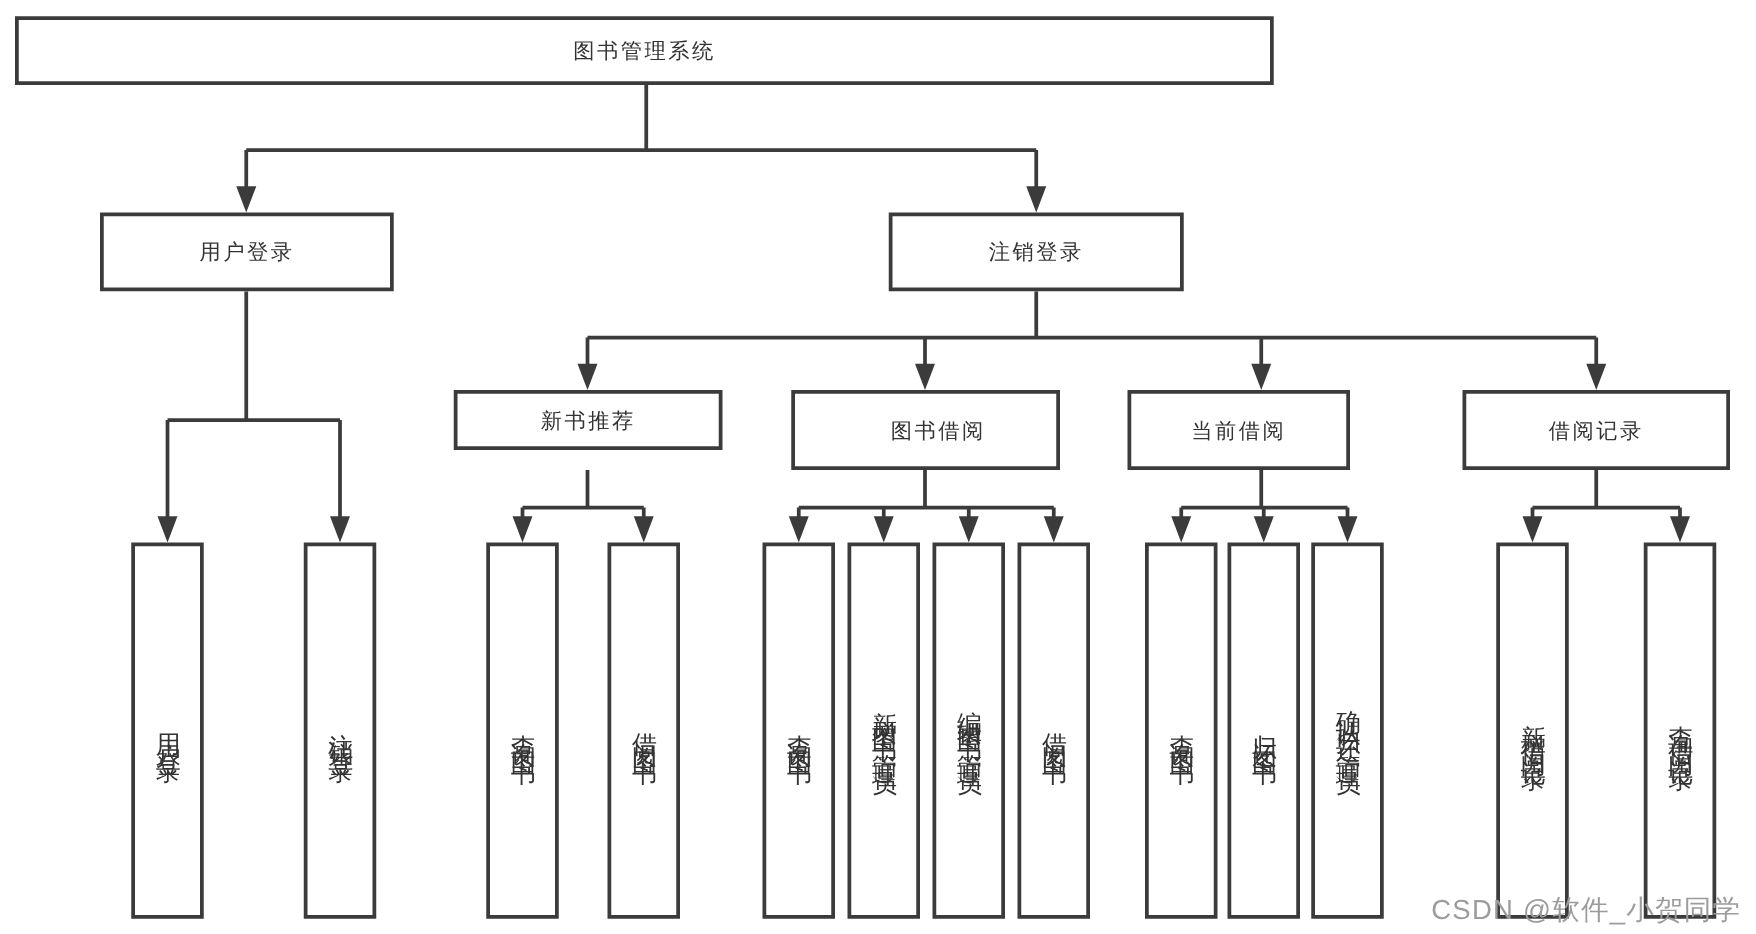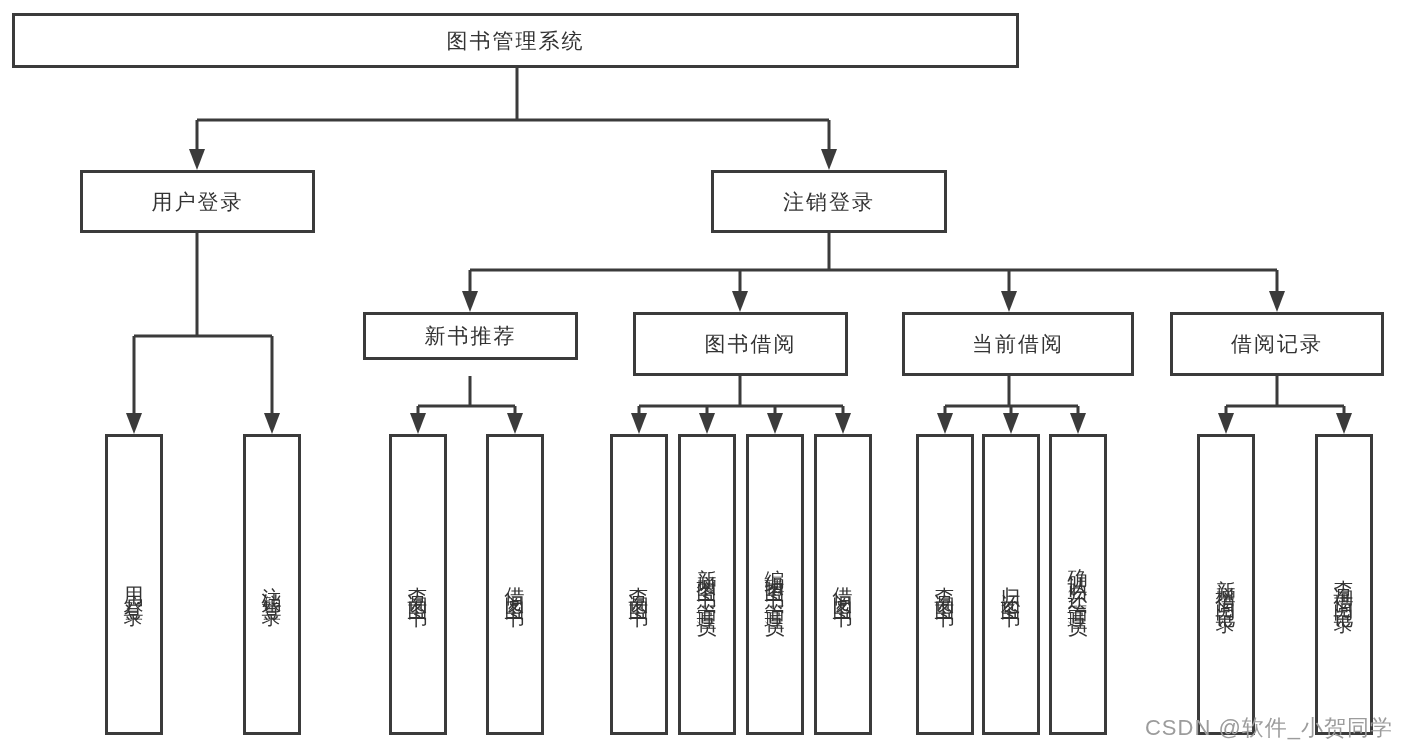--- a/index.html
+++ b/index.html
@@ -20,21 +20,21 @@
   .connectors path{stroke:var(--line);stroke-width:3;fill:none;}
   .connectors polygon{fill:var(--line);stroke:none;}
   .box{
     position:absolute;
     box-sizing:border-box;
     border:3px solid var(--line);
     background:#ffffff;
     display:flex;align-items:center;justify-content:center;
     color:var(--text);
   }
-  .hlabel{font-size:21px;letter-spacing:2px;white-space:nowrap;}
+  .hlabel{font-size:17px;letter-spacing:2px;white-space:nowrap;}
   .leaf{width:58px;top:434px;height:301px;}
   .vtext{
     writing-mode:vertical-rl;
     text-orientation:mixed;
     font-size:20px;
     letter-spacing:7px;
     line-height:1;
     color:var(--text);
   }
   .watermark{
@@ -45,21 +45,21 @@
     letter-spacing:1px;
     z-index:5;
     white-space:nowrap;
   }
   
   .root-box{left:12px;top:13px;width:1007px;height:55px;}
   .l2-user{left:80px;top:170px;width:235px;height:63px;}
   .l2-mgmt{left:711px;top:170px;width:236px;height:63px;}
   .l3-recommend{left:363px;top:312px;width:215px;height:48px;}
   .l3-borrow{left:633px;top:312px;width:215px;height:64px;padding-left:20px;}
-  .l3-current{left:902px;top:312px;width:232px;height:64px;}
+  .l3-current{left:902px;top:312px;width:178px;height:64px;}
   .l3-records{left:1170px;top:312px;width:214px;height:64px;}
   .leaf-user-0{left:105px;}  .leaf-user-1{left:243px;}
   .leaf-rec-0{left:389px;}   .leaf-rec-1{left:486px;}
   .leaf-bor-0{left:610px;}   .leaf-bor-1{left:678px;}
   .leaf-bor-2{left:746px;}   .leaf-bor-3{left:814px;}
   .leaf-cur-0{left:916px;}   .leaf-cur-1{left:982px;}
   .leaf-cur-2{left:1049px;}
   .leaf-recd-0{left:1197px;} .leaf-recd-1{left:1315px;}
 </style>
 </head>

